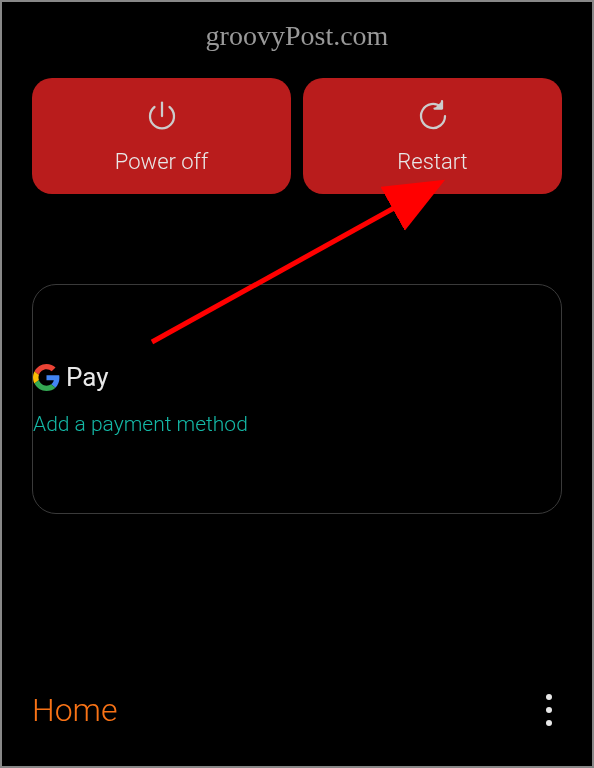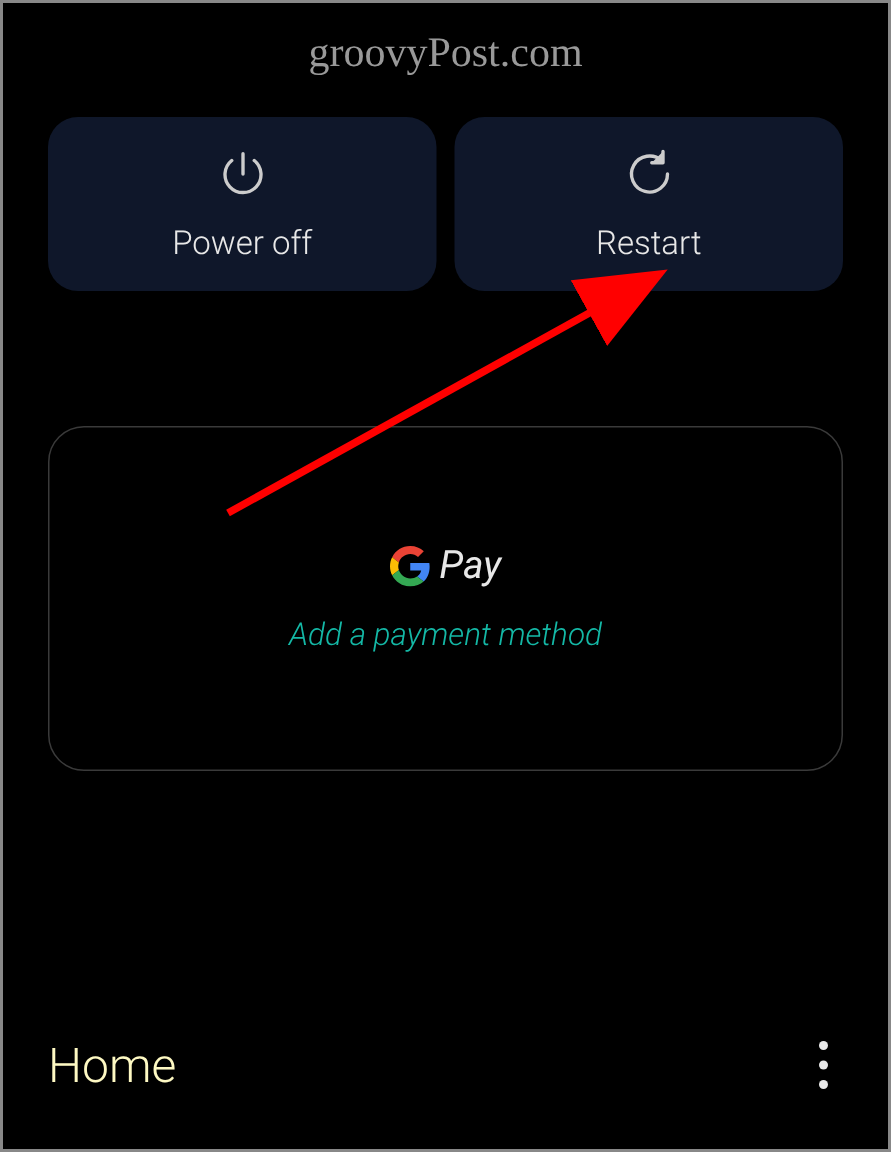--- a/index.html
+++ b/index.html
@@ -42,37 +42,35 @@
       cursor: pointer;
       font-size: 22px;
       font-weight: 300;
       color: #e8e8e8;
     }
     .power-btn.emergency {
       background: #f66257;
       color: #fff;
     }
     .power-btn.dark {
-      background: #0f172a;
+      background: #b91c1c;
     }
     .power-btn svg {
       width: 36px;
       height: 36px;
     }
     .card {
       margin: 90px 30px 0 30px;
       border: 1px solid #3a3a3a;
       border-radius: 24px;
       height: 230px;
       display: flex;
       flex-direction: column;
-      align-items: center;
       justify-content: center;
       gap: 20px;
-      font-style: italic;
     }
     .gpay-logo {
       display: flex;
       align-items: center;
       gap: 6px;
       font-size: 26px;
       color: #e8e8e8;
       font-weight: 400;
     }
     .gpay-g {
@@ -88,21 +86,21 @@
       position: absolute;
       bottom: 30px;
       left: 0;
       right: 0;
       padding: 0 30px;
       display: flex;
       justify-content: space-between;
       align-items: center;
     }
     .home-label {
-      color: #fef9c3;
+      color: #f97316;
       font-size: 32px;
       font-weight: 300;
     }
     .more-dots {
       display: flex;
       flex-direction: column;
       gap: 7px;
       padding: 10px;
       cursor: pointer;
     }

